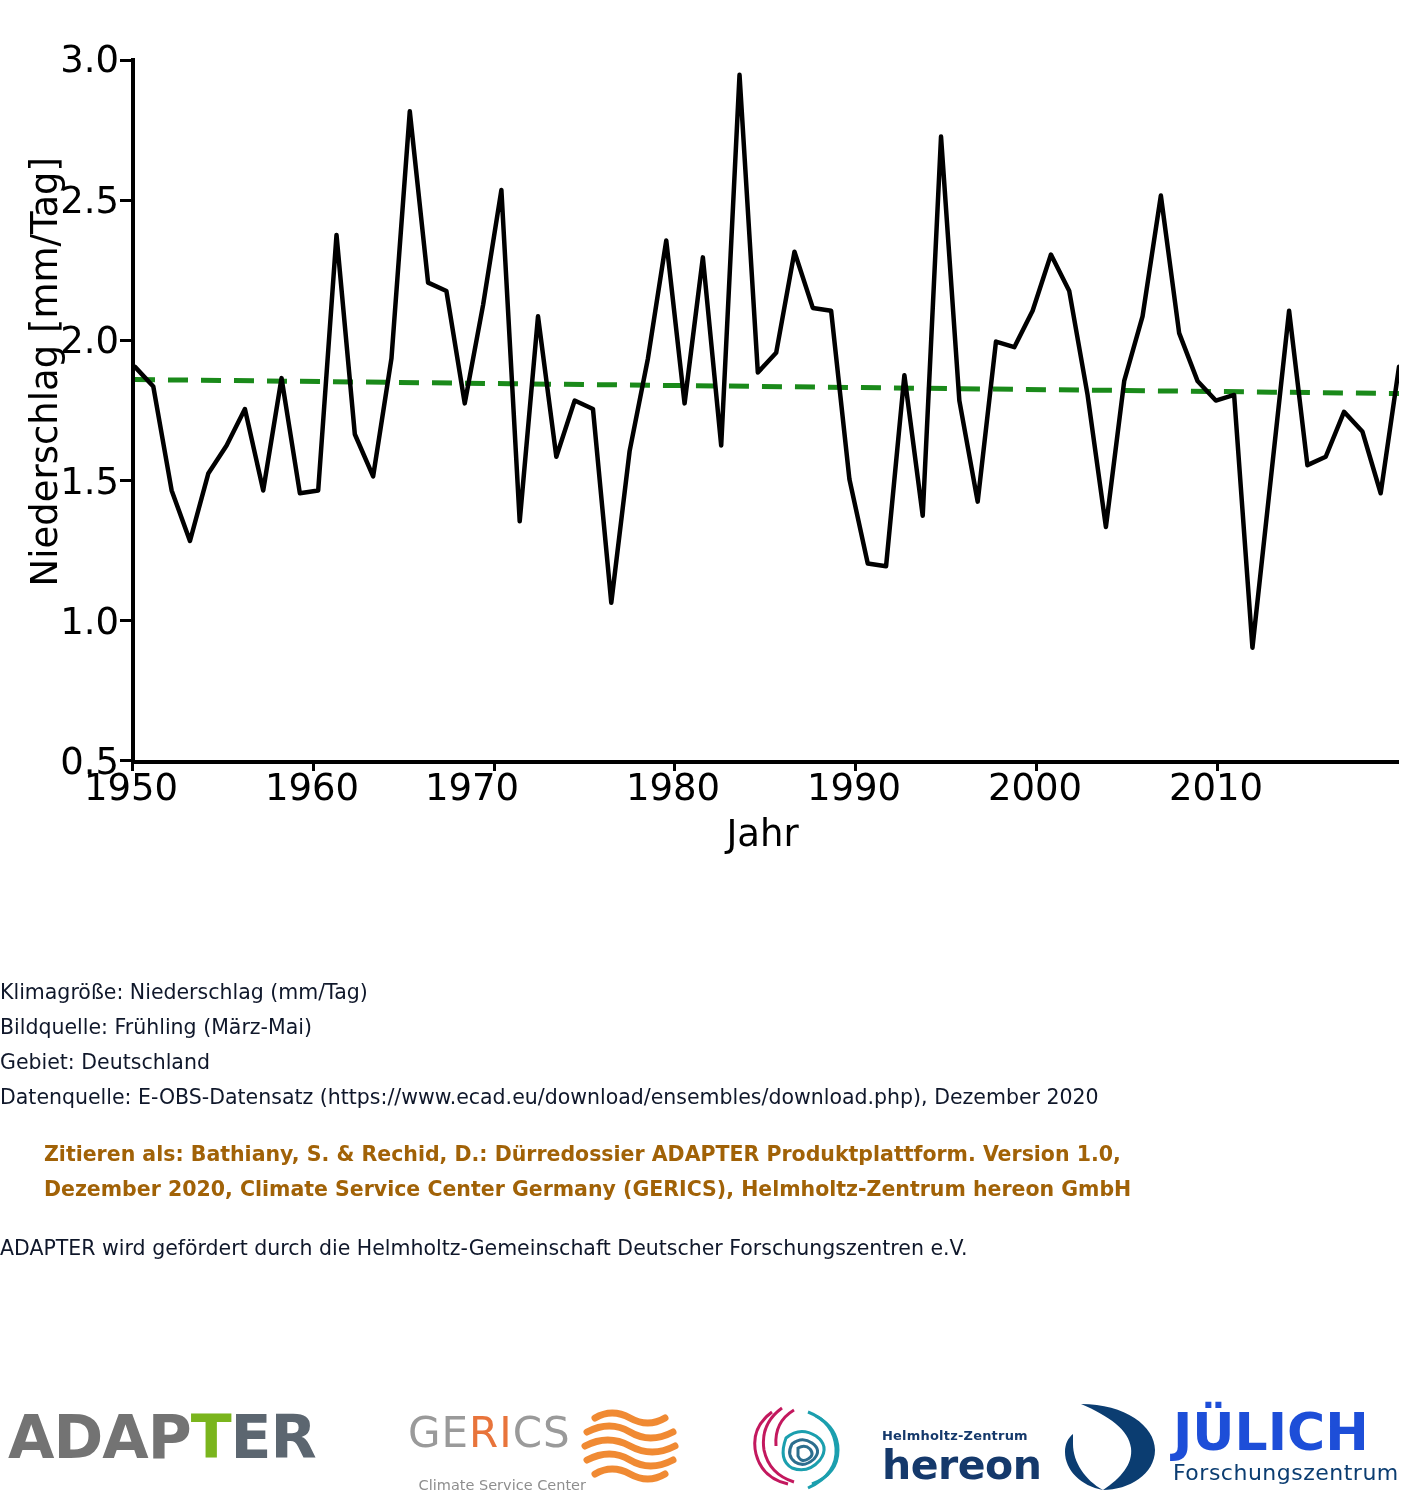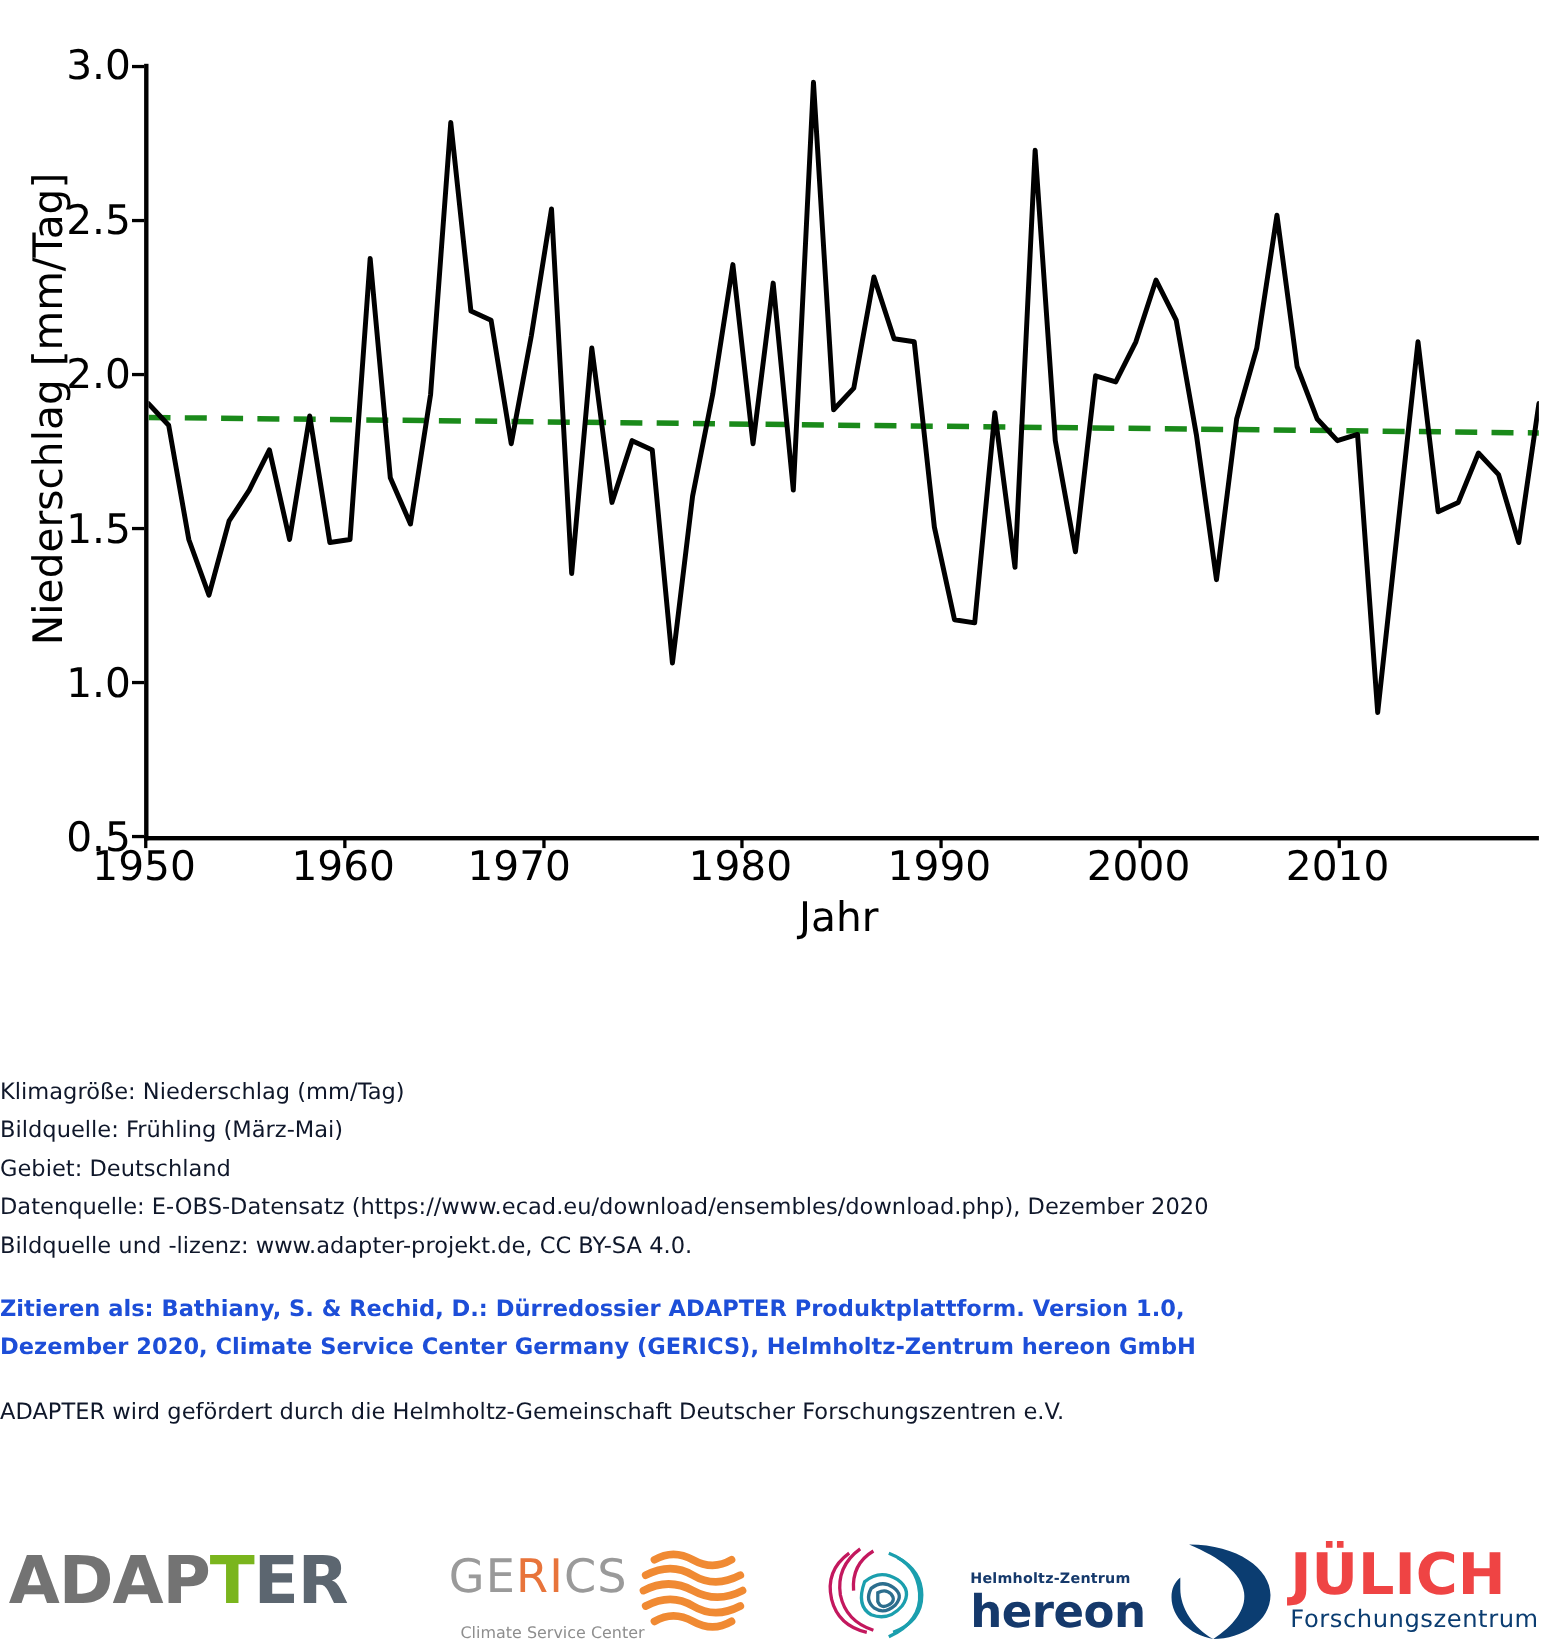--- a/index.html
+++ b/index.html
@@ -102,21 +102,22 @@
   }
   .caption .line {
     font-size: 20.5px;
     line-height: 35px;
     color: #0f172a;
   }
   .caption .cite {
     font-size: 20.5px;
     line-height: 35px;
     font-weight: bold;
-    color: #1d4ed8;
+    color: #a16207;
+    padding-left: 44px;
   }
   .cite-block { margin-top: 22px; }
   .funding { margin-top: 24px; }
 
   
   .logos {
     position: absolute;
     left: 0;
     top: 1390px;
     width: 1411px;
@@ -188,21 +189,21 @@
     top: 8px;
   }
   .juelich-text {
     position: absolute;
     left: 110px;
     top: 6px;
   }
   .juelich-big {
     font-size: 52px;
     font-weight: bold;
-    color: #ef4444;
+    color: #1d4ed8;
     letter-spacing: 0px;
     line-height: 56px;
   }
   .juelich-sub {
     font-size: 22px;
     color: #0b3d71;
     letter-spacing: .5px;
   }
 </style>
 </head>
@@ -251,21 +252,20 @@
         <polyline id="data-line" fill="none" stroke="#000000" stroke-width="4.5" stroke-linejoin="round" stroke-linecap="round" points="0.00,308.88 18.32,328.54 36.64,432.43 54.96,482.98 73.28,415.58 91.59,387.50 109.91,351.00 128.23,432.43 146.55,320.11 164.87,435.24 183.19,432.43 201.51,176.90 219.83,376.27 238.14,418.39 256.46,300.46 274.78,53.35 293.10,224.64 311.42,233.06 329.74,345.38 348.06,247.10 366.38,131.98 384.70,463.32 403.01,258.34 421.33,398.74 439.65,342.58 457.97,351.00 476.29,544.75 494.61,393.12 512.93,300.46 531.25,182.52 549.57,345.38 567.88,199.37 586.20,387.50 604.52,16.85 622.84,314.50 641.16,294.84 659.48,193.75 677.80,249.91 696.12,252.72 714.43,421.20 732.75,505.44 751.07,508.25 769.39,317.30 787.71,457.70 806.03,78.62 824.35,342.58 842.67,443.66 860.99,283.61 879.30,289.22 897.62,252.72 915.94,196.56 934.26,233.06 952.58,336.96 970.90,468.94 989.22,322.92 1007.54,258.34 1025.86,137.59 1044.17,275.18 1062.49,322.92 1080.81,342.58 1099.13,336.96 1117.45,589.68 1135.77,421.20 1154.09,252.72 1172.41,407.16 1190.72,398.74 1209.04,353.81 1227.36,373.46 1245.68,435.24 1264.00,308.88"></polyline>
       </svg>
     </div>
   </div>
 
   <div class="caption">
     <div class="line">Klimagröße: Niederschlag (mm/Tag)</div>
     <div class="line">Bildquelle: Frühling (März-Mai)</div>
     <div class="line">Gebiet: Deutschland</div>
     <div class="line">Datenquelle: E-OBS-Datensatz (https://www.ecad.eu/download/ensembles/download.php), Dezember 2020</div>
-    <div class="line">Bildquelle und -lizenz: www.adapter-projekt.de, CC BY-SA 4.0.</div>
 
     <div class="cite-block">
       <div class="cite">Zitieren als: Bathiany, S. &amp; Rechid, D.: Dürredossier ADAPTER Produktplattform. Version 1.0,</div>
       <div class="cite">Dezember 2020, Climate Service Center Germany (GERICS), Helmholtz-Zentrum hereon GmbH</div>
     </div>
 
     <div class="line funding">ADAPTER wird gefördert durch die Helmholtz-Gemeinschaft Deutscher Forschungszentren e.V.</div>
   </div>
 
   <div class="logos">

